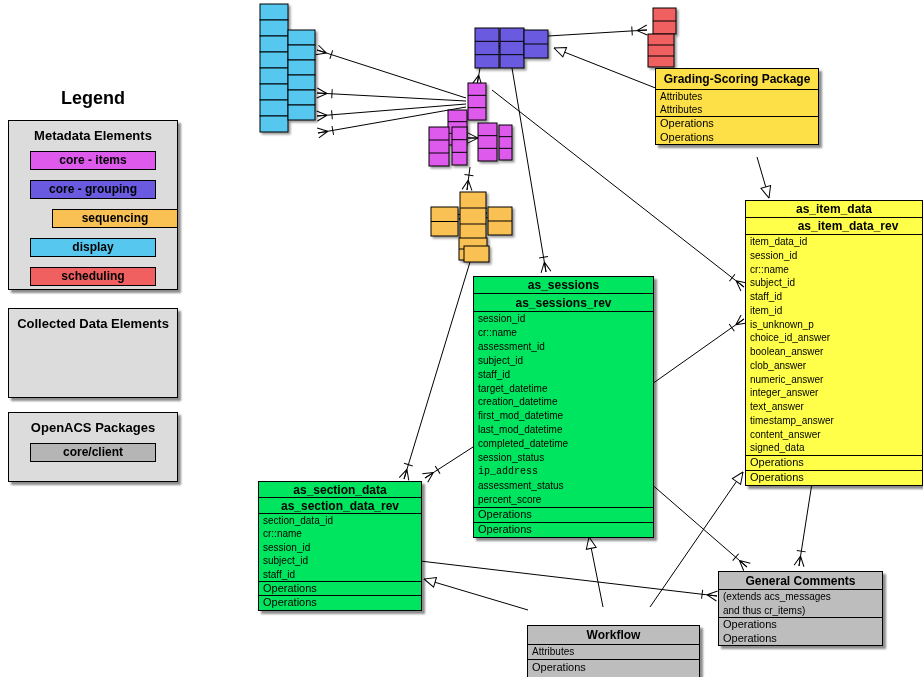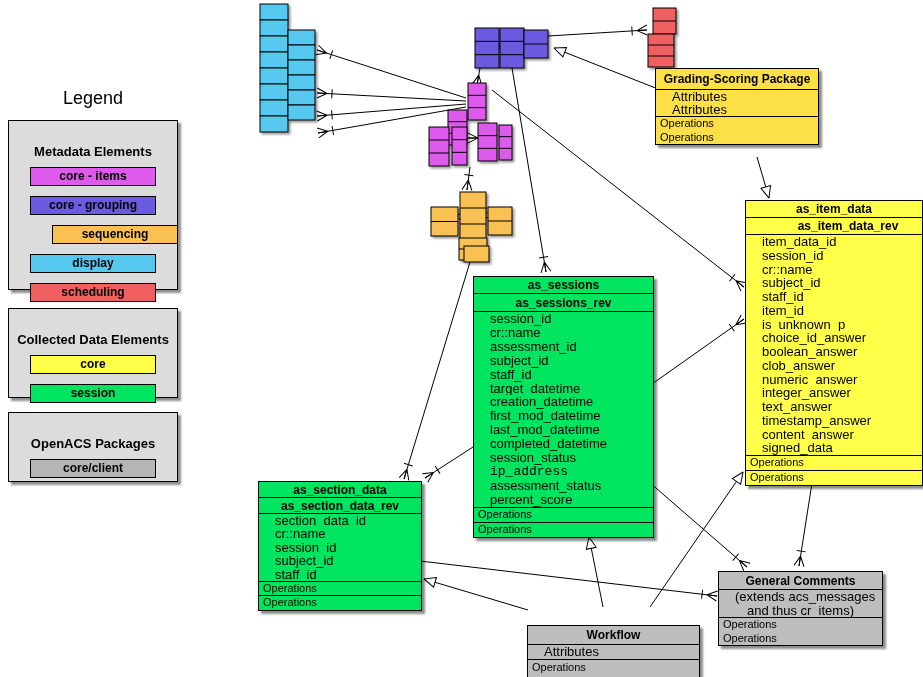--- a/index.html
+++ b/index.html
@@ -1,34 +1,34 @@
 <!DOCTYPE html>
 <html><head>
 <meta charset="utf-8">
 <style>
   html,body{margin:0;padding:0;background:#ffffff;}
   .canvas{position:relative;width:923px;height:677px;background:#ffffff;overflow:hidden;
           font-family:"Liberation Sans", sans-serif;}
   #diagram-svg{position:absolute;left:0;top:0;z-index:1;}
   .legend-title{position:absolute;left:8px;top:88px;width:170px;text-align:center;
-                font-size:18px;font-weight:normal;color:#000;z-index:2;}
+                font-size:18px;font-weight:bold;color:#000;z-index:2;}
   .panel{position:absolute;left:8px;width:168px;background:#dcdcdc;border:1px solid #000;
          box-shadow:3px 3px 2px rgba(0,0,0,0.45);z-index:2;}
-  .panel-title{text-align:center;font-weight:bold;font-size:13px;margin-top:23px;color:#000;}
+  .panel-title{text-align:center;font-weight:bold;font-size:13px;margin-top:7px;color:#000;}
   .chips{display:flex;flex-direction:column;align-items:center;gap:10px;margin-top:8px;}
   .chip{width:124px;height:17px;border:1px solid #000;text-align:center;
         font-size:12px;font-weight:bold;line-height:17px;color:#000;}
   #entities{position:absolute;left:0;top:0;z-index:3;}
   .entity{position:absolute;border:1.5px solid #000;box-shadow:3px 3px 2px rgba(0,0,0,0.45);
           color:#000;}
   .e-header{font-weight:bold;font-size:12px;text-align:center;border-bottom:1px solid #000;
             display:flex;align-items:center;justify-content:center;}
   .e-subheader{font-weight:bold;font-size:12px;text-align:center;border-bottom:1px solid #000;
             display:flex;align-items:center;justify-content:center;}
-  .e-body .row{font-size:13px;padding:0 16px;white-space:nowrap;overflow:hidden;}
+  .e-body .row{font-size:10px;padding:0 4px;white-space:nowrap;overflow:hidden;}
   .e-ops{border-top:1px solid #000;}
   .e-ops .row{font-size:11px;padding:0 4px;}
   .ops-divided .e-ops .row + .row{border-top:1px solid #000;}
 </style>
 </head>
 <body>
 
 <div class="canvas">
 
   <svg id="diagram-svg" width="923" height="677" viewBox="0 0 923 677">
@@ -150,24 +150,20 @@
         <div class="chip" style="background: rgb(222, 90, 236);">core - items</div>
         <div class="chip" style="background: rgb(106, 90, 223);">core - grouping</div>
         <div class="chip" style="background: rgb(249, 192, 83); margin-left: 44px;">sequencing</div>
         <div class="chip" style="background: rgb(86, 200, 240);">display</div>
         <div class="chip" style="background: rgb(240, 96, 96);">scheduling</div>
       </div>
   </div>
 
   <div class="panel" style="top:308px;height:88px;">
     <div class="panel-title">Collected Data Elements</div>
-    <div class="chips" id="chips-1">
-        <div class="chip" style="background: rgb(255, 255, 74);">core</div>
-        <div class="chip" style="background: rgb(0, 229, 95);">session</div>
-      </div>
   </div>
 
   <div class="panel" style="top:412px;height:68px;">
     <div class="panel-title">OpenACS Packages</div>
     <div class="chips" id="chips-2">
         <div class="chip" style="background: rgb(181, 181, 181);">core/client</div>
       </div>
   </div>
 
   <div id="entities">
@@ -254,21 +250,21 @@
         </div>
         <div class="e-ops">
           <div class="row" style="line-height: 14px;">Operations</div>
           <div class="row" style="line-height: 14px;">Operations</div>
         </div>
       </div>
       <div class="entity" style="left: 718px; top: 571px; width: 163px; background: rgb(189, 189, 189);">
         <div class="e-header" style="height: 17px;">General Comments</div>
         <div class="e-body">
           <div class="row" style="line-height: 13.5px;">(extends acs_messages</div>
-          <div class="row" style="line-height: 13.5px; text-align: center;">and thus cr_items)</div>
+          <div class="row" style="line-height: 13.5px;">and thus cr_items)</div>
         </div>
         <div class="e-ops">
           <div class="row" style="line-height: 13.5px;">Operations</div>
           <div class="row" style="line-height: 13.5px;">Operations</div>
         </div>
       </div>
     </div>
 
 </div>
 

